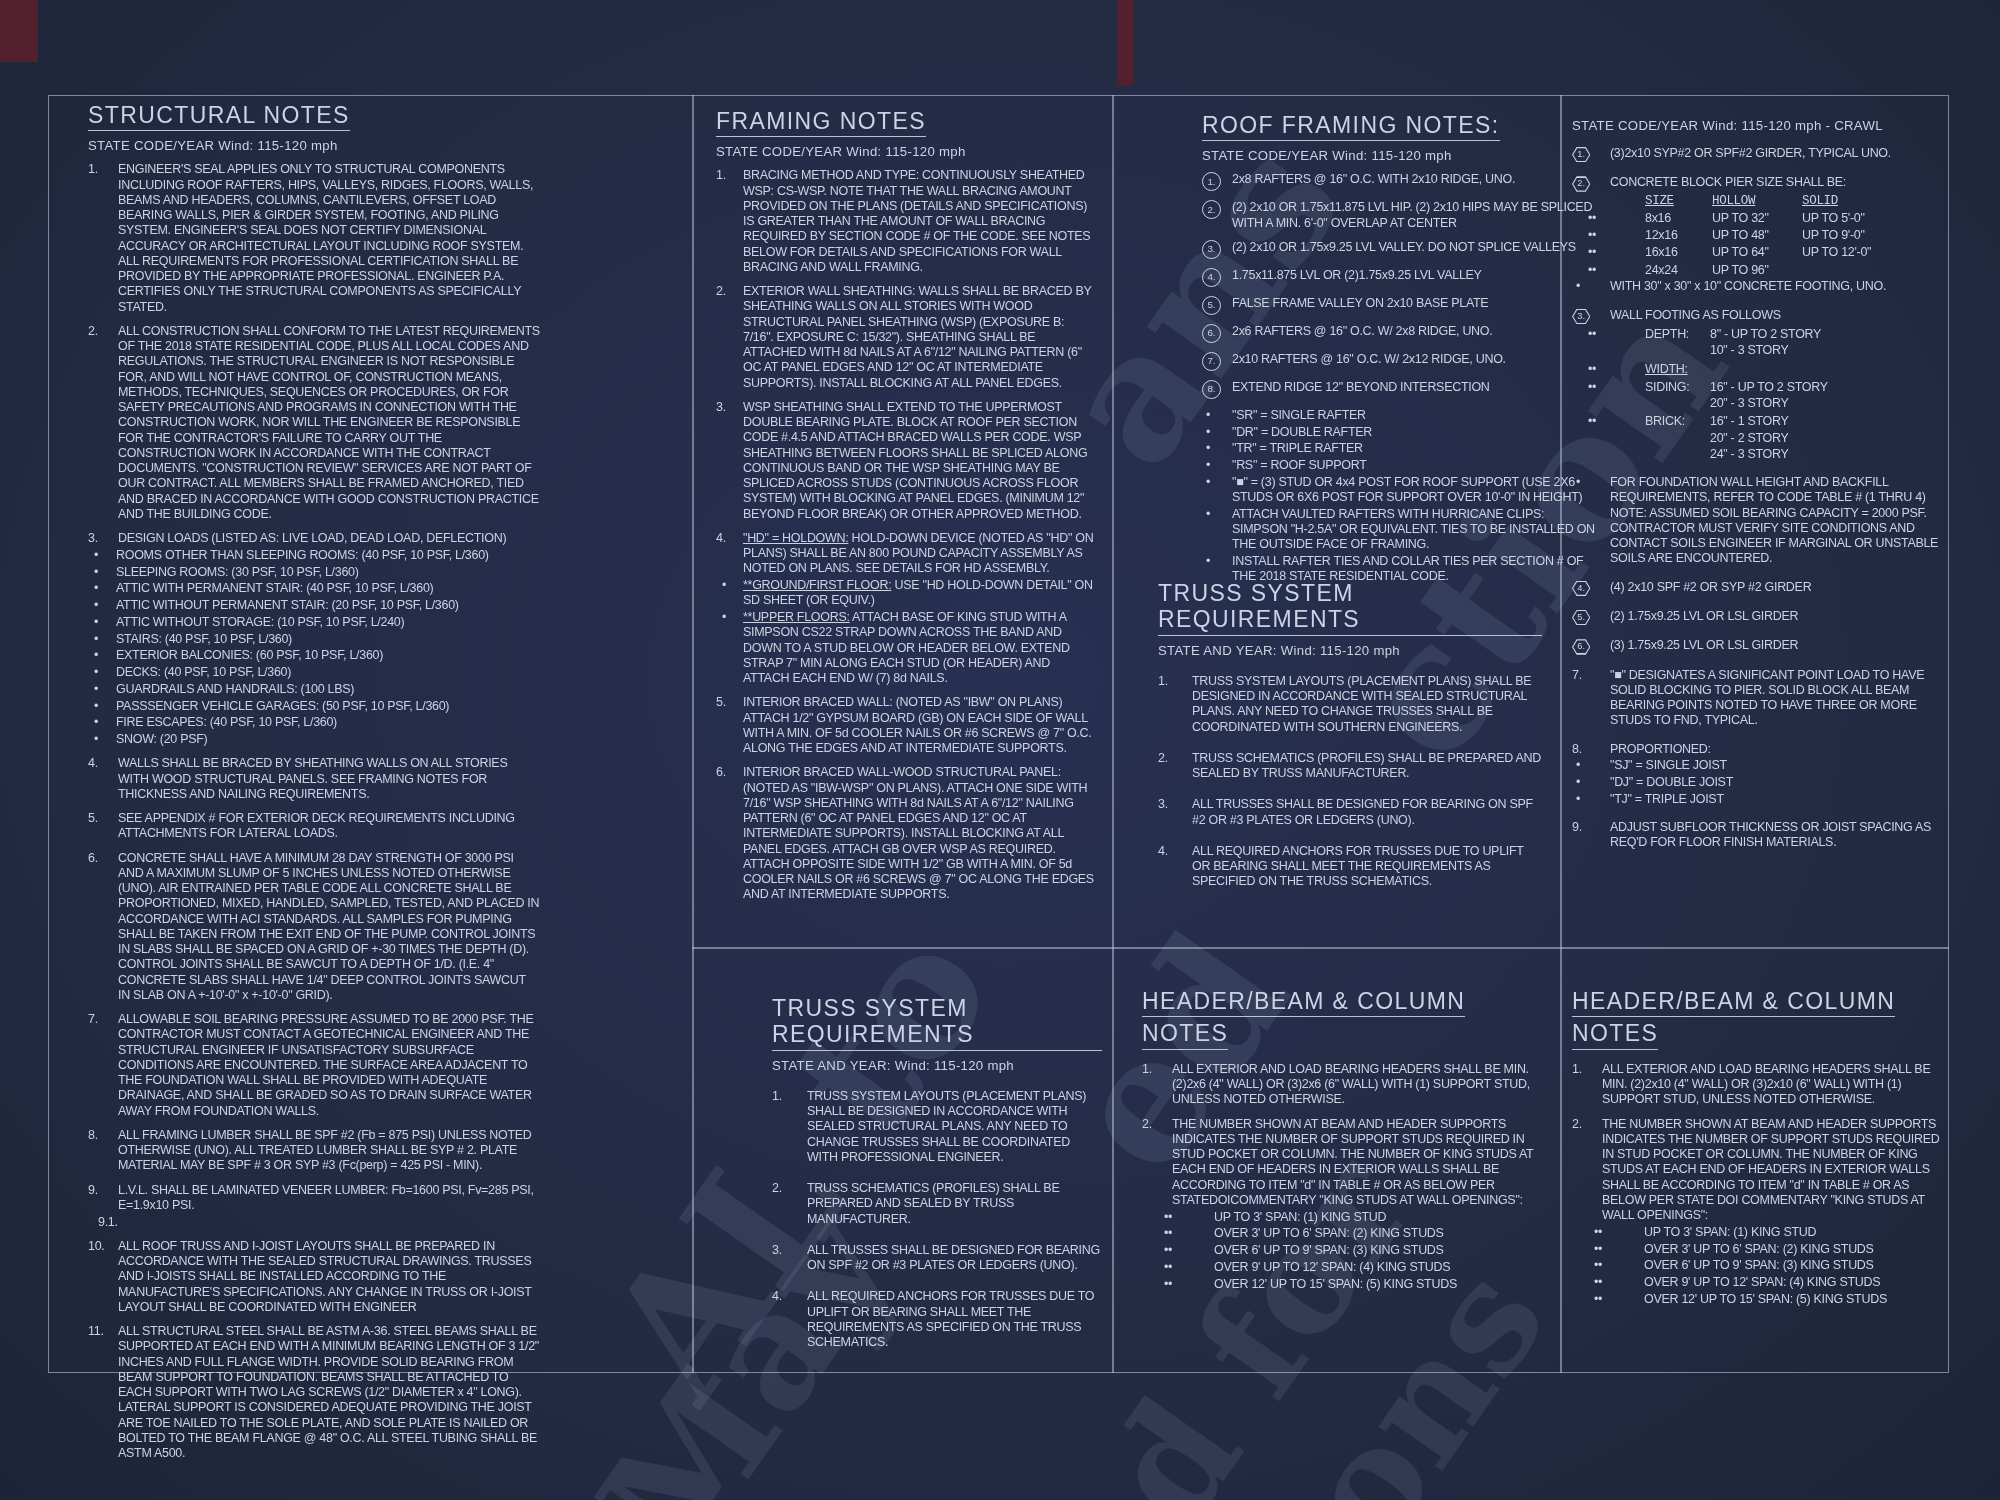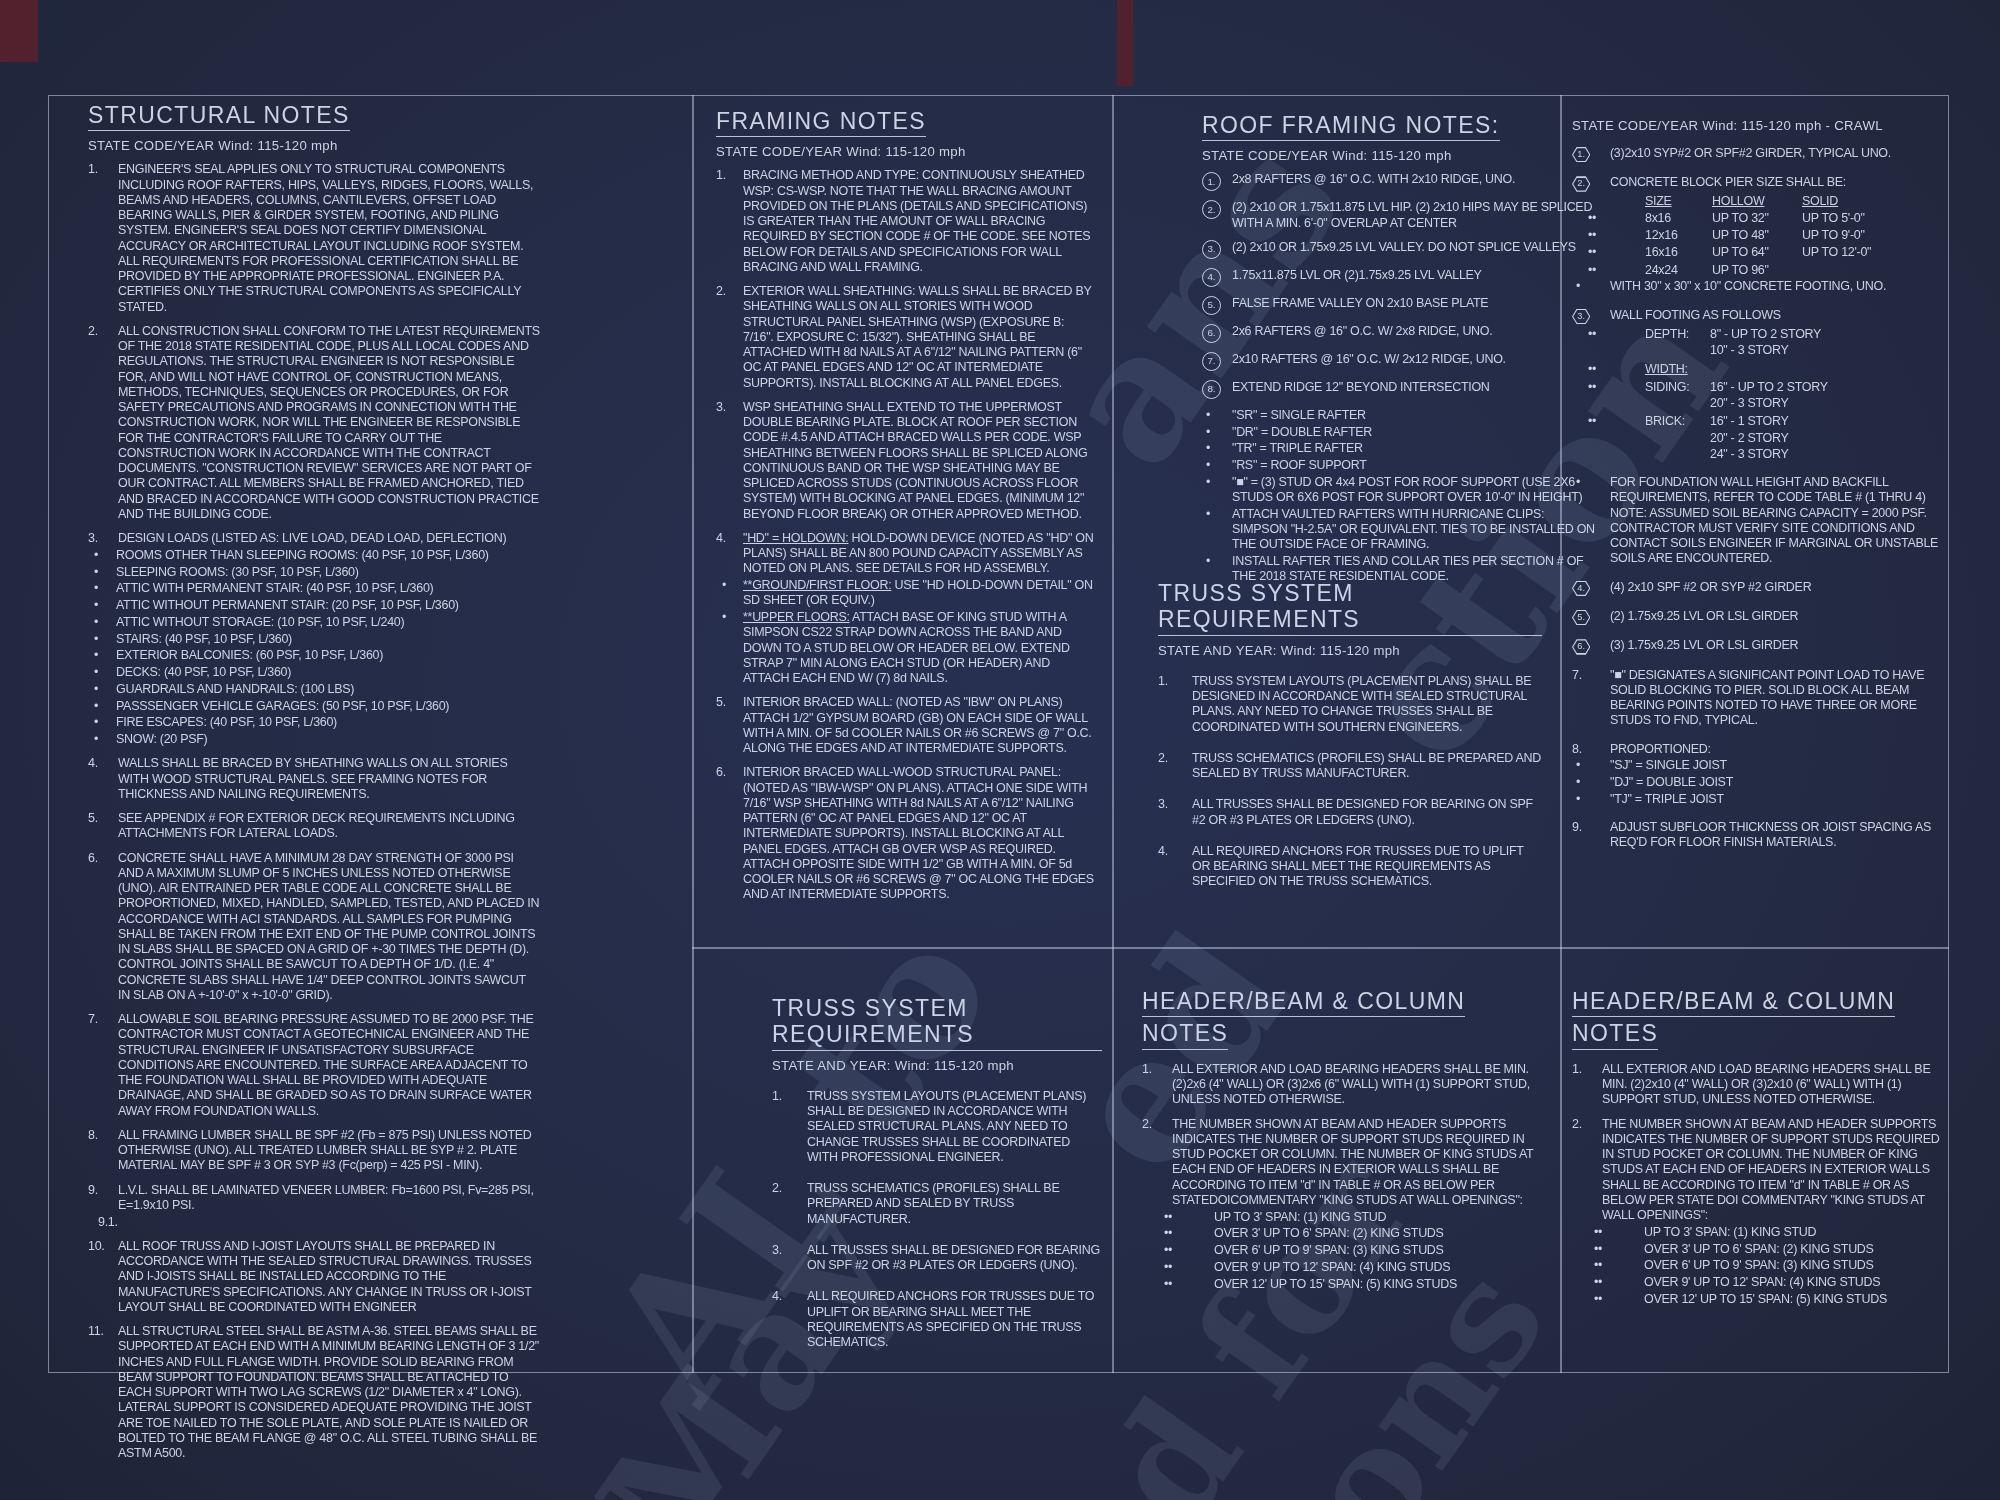--- a/index.html
+++ b/index.html
@@ -28,21 +28,21 @@
   .txt{flex:1;}
   .lead{text-decoration:underline;}
   .circ{display:inline-flex;width:17px;height:17px;border:1.1px solid currentColor;border-radius:50%;
     align-items:center;justify-content:center;font-size:9.8px;letter-spacing:0;}
   .hex{display:inline-block;background:#cbd3e4;clip-path:polygon(25% 0,75% 0,100% 50%,75% 100%,25% 100%,0 50%);padding:1.2px;}
   .hexin{display:flex;width:16px;height:13px;background:#242b45;
     clip-path:polygon(25% 0,75% 0,100% 50%,75% 100%,25% 100%,0 50%);
     align-items:center;justify-content:center;font-size:9.3px;letter-spacing:0;}
   .tbl{display:grid;grid-template-columns:57px 67px 90px auto;padding-left:16px;
     font-size:12.5px;line-height:1.22;letter-spacing:-0.3px;margin-top:2px;row-gap:2px;}
-  .tbl .hd{text-decoration:underline;}
+  .tbl .hd{text-decoration:underline;font-family:Liberation Mono, monospace;}
   .kv{display:grid;grid-template-columns:57px 65px auto;padding-left:16px;
     font-size:12.5px;line-height:1.3;letter-spacing:-0.3px;margin-top:2px;row-gap:2px;}
   .pre{white-space:pre-line;}
   .ukey{text-decoration:underline;}
 </style>
 </head>
 <body>
 
 <div class="canvas">
   <div id="wm-layer">

